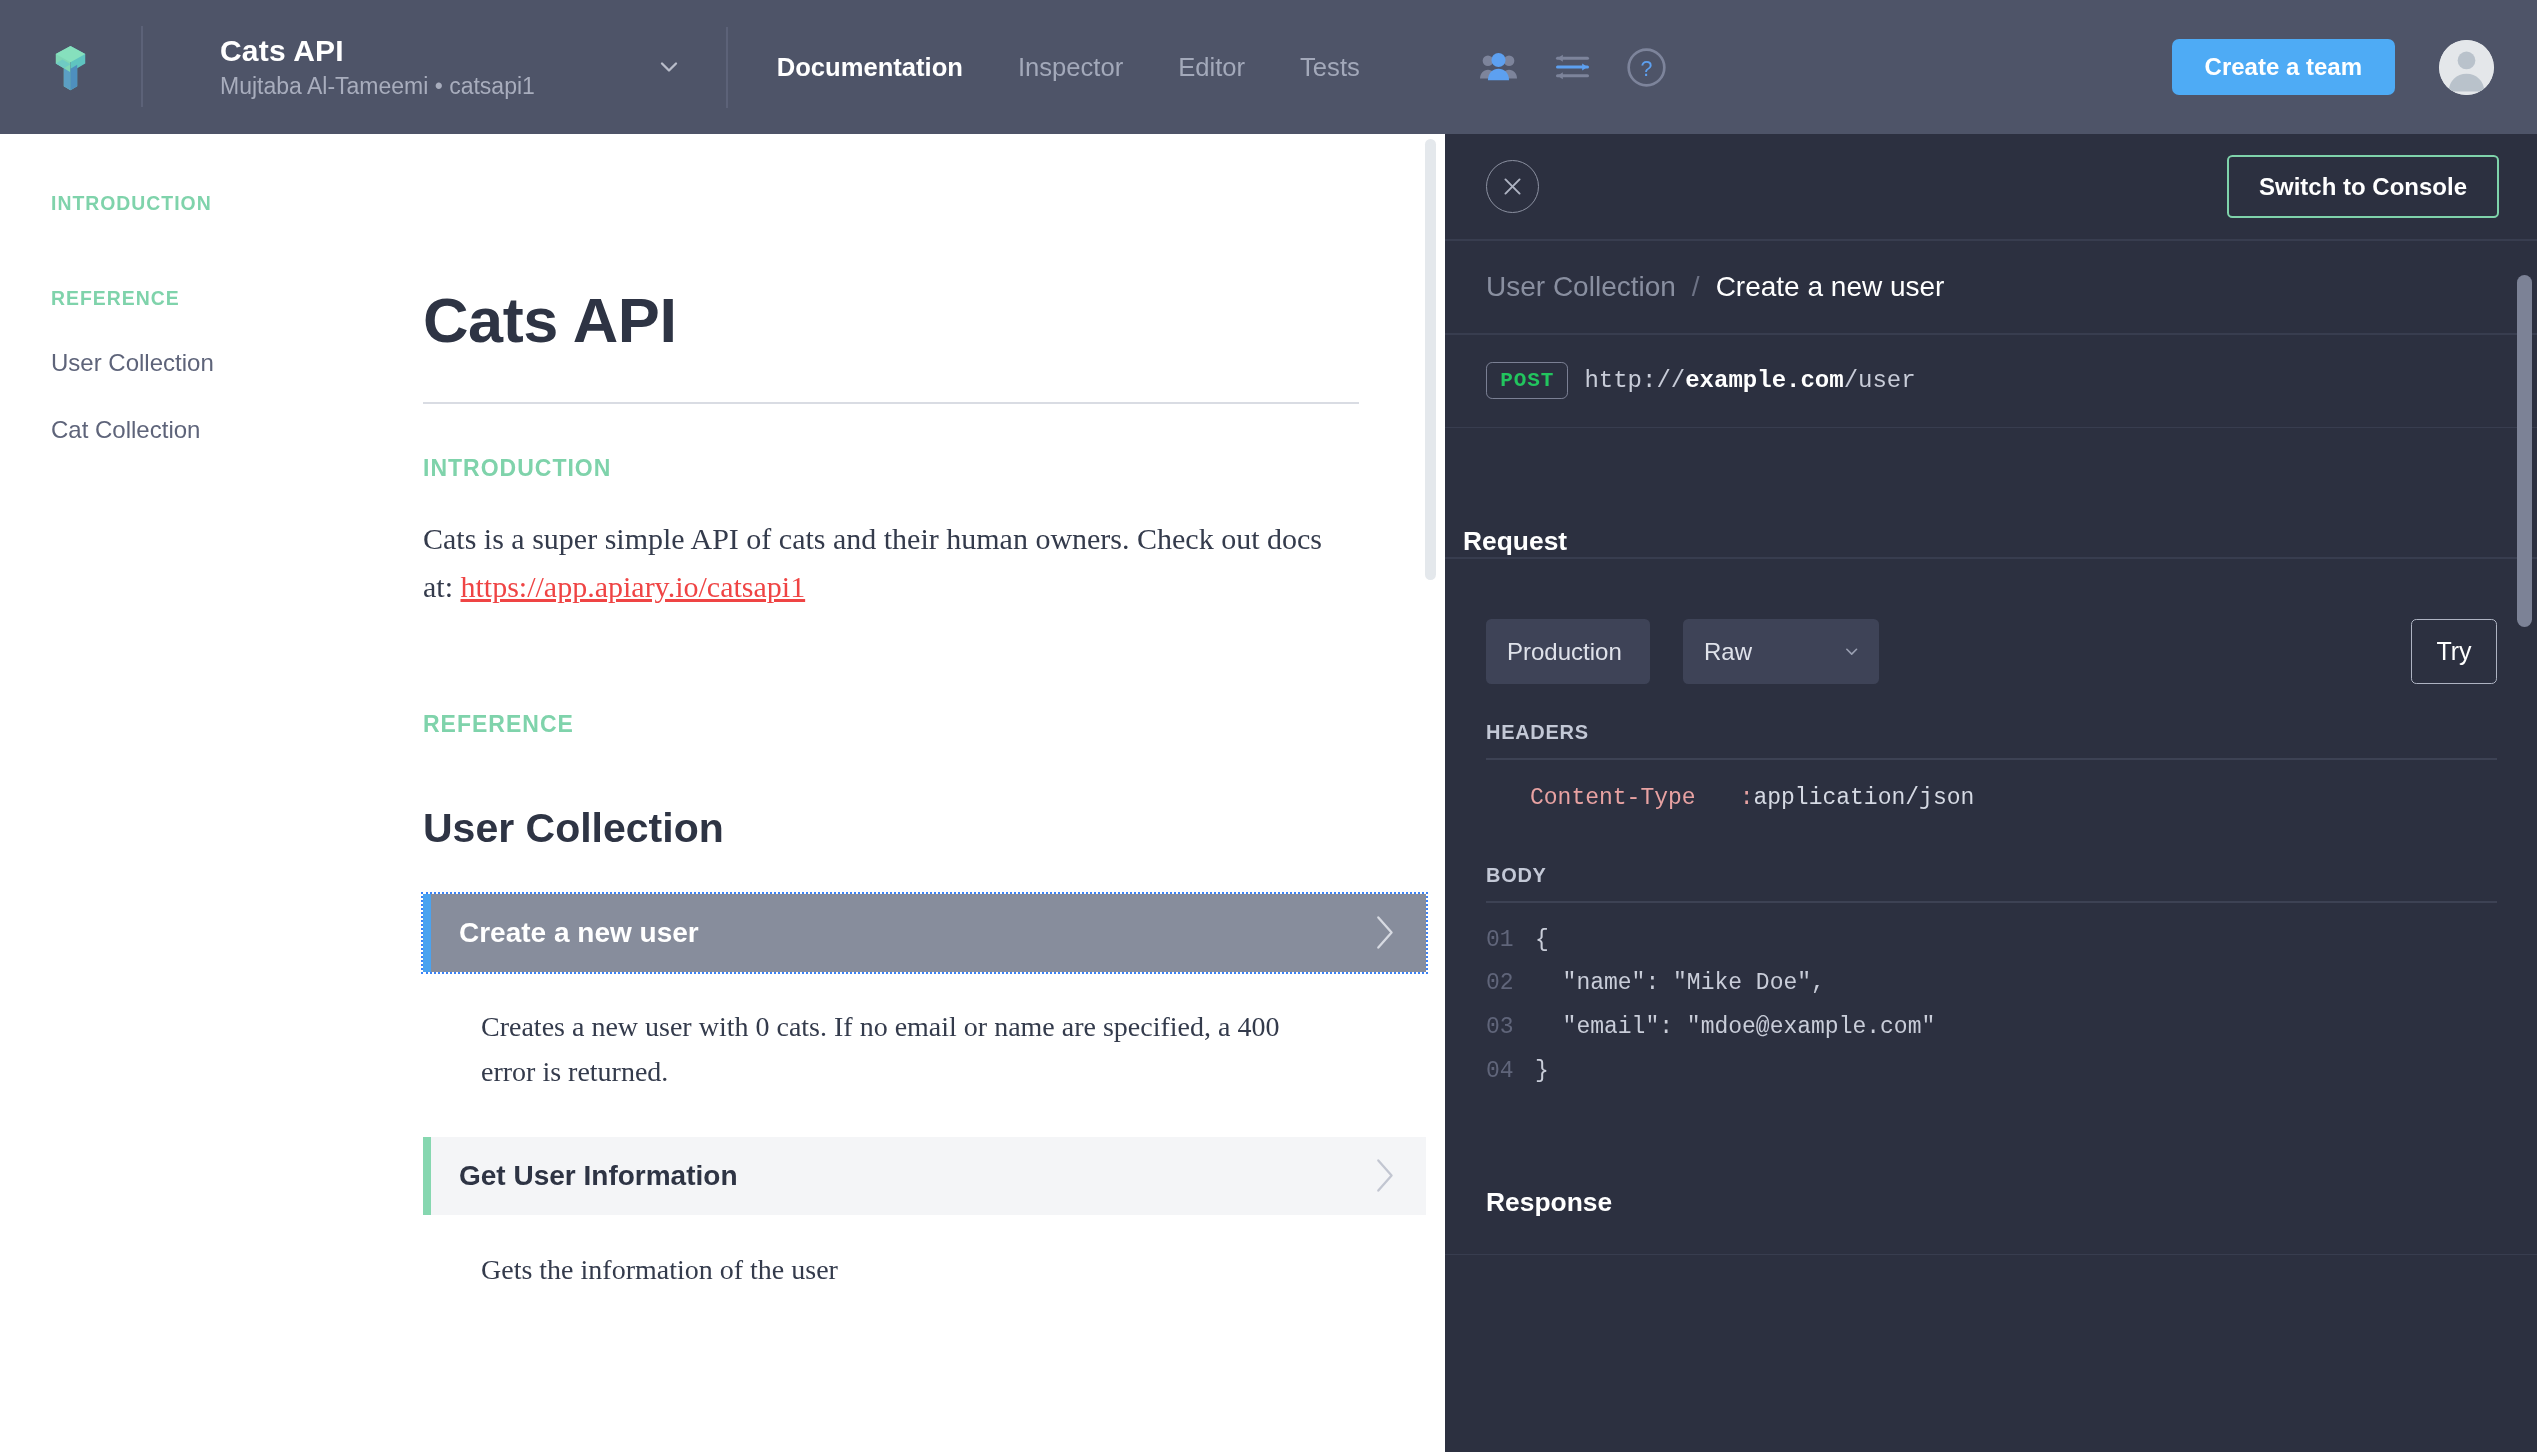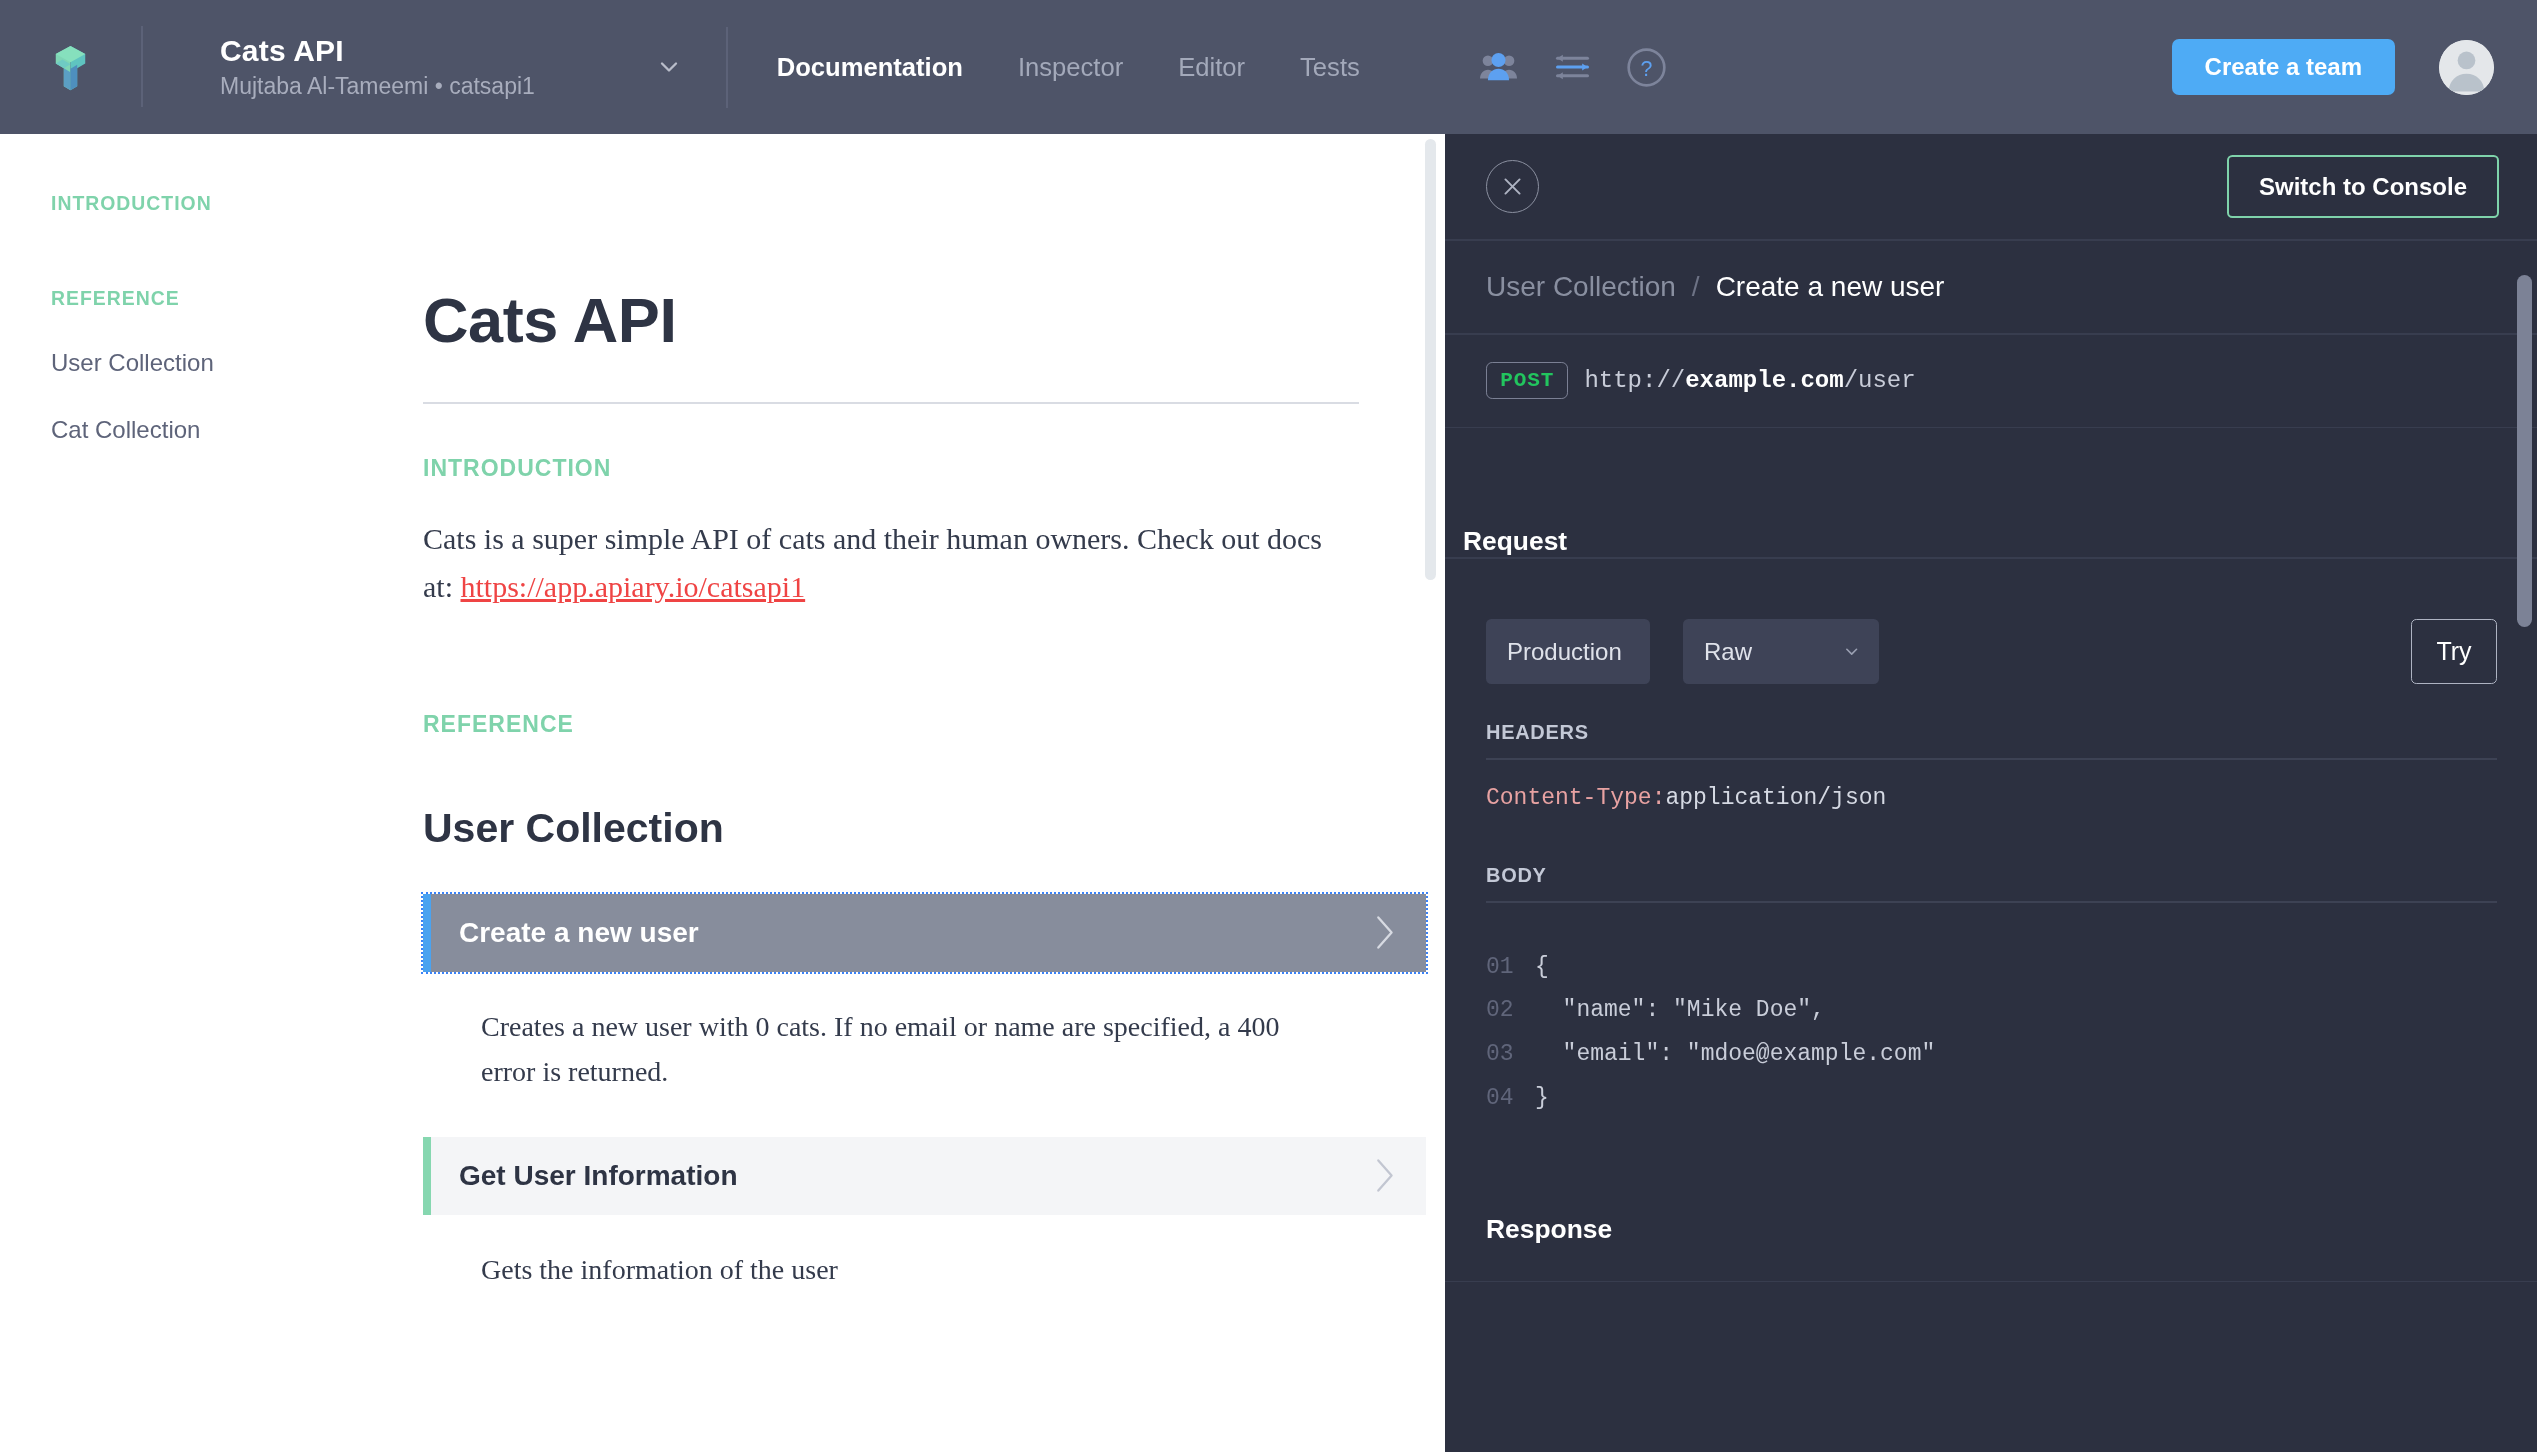--- a/index.html
+++ b/index.html
@@ -279,26 +279,26 @@
   }
   .hdr-label { margin-top: 37px; }
   .thin-rule {
     height: 1.8px; background: #3d4254;
     margin: 14px 41px 0 41px;
   }
   .header-kv {
     font-family: "Liberation Mono", monospace;
     font-size: 23px; padding-left: 41px; margin-top: 25px;
   }
-  .header-kv .k { color: #e8a2a2; }
+  .header-kv .k { color: #e8a2a2; margin-left: 44px; }
   .header-kv .v { color: #d5d9e3; }
   .body-label { margin-top: 53px; }
 
   .code-block {
-    margin-top: 43px; padding-left: 41px;
+    margin-top: 16px; padding-left: 41px;
     font-family: "Liberation Mono", monospace;
     font-size: 23px; line-height: 1.9;
   }
   .code-line { display: flex; }
   .code-line .ln {
     color: #60657a; width: 49px; flex: 0 0 auto;
     text-align: left; user-select: none;
   }
   .code-line .src {
     color: #c9cdd9; white-space: pre;

